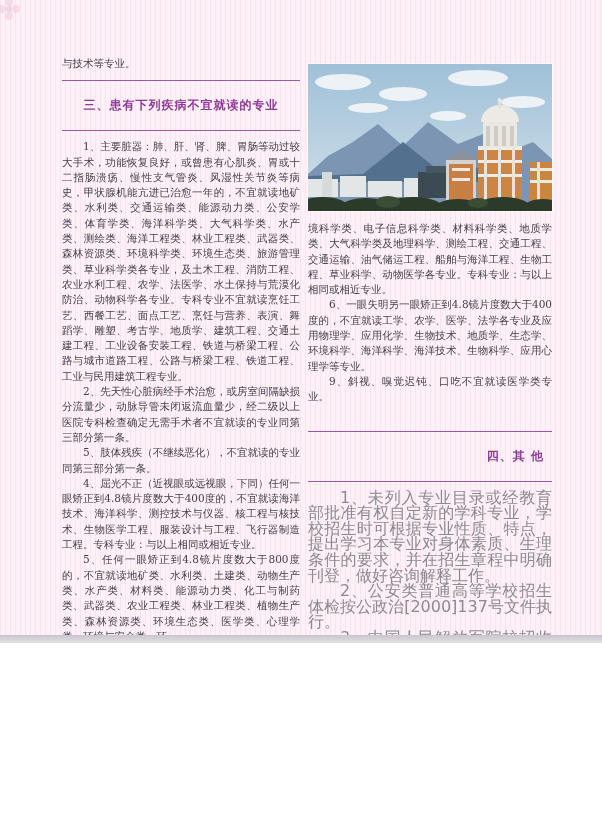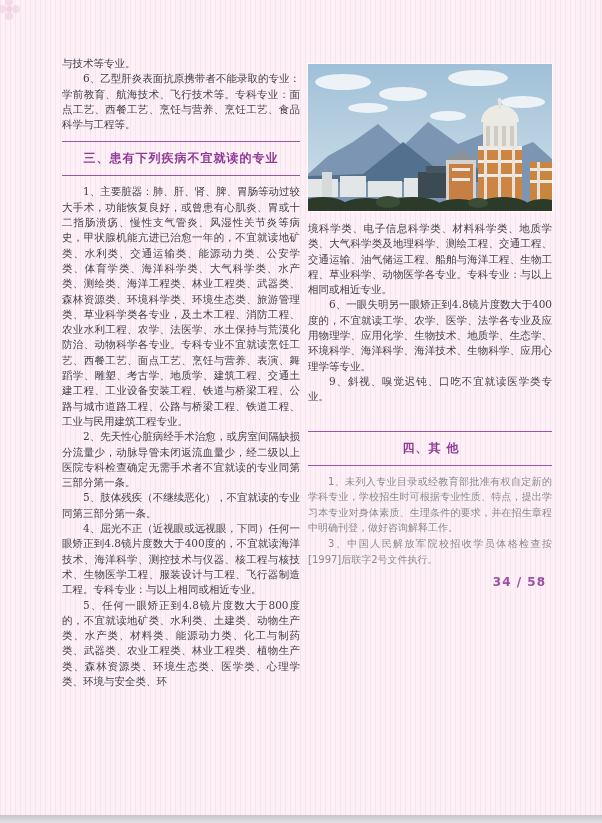--- a/index.html
+++ b/index.html
@@ -1,17 +1,17 @@
 <!DOCTYPE html>
 <html><head>
 <meta charset="utf-8">
 <style>
   html,body{margin:0;padding:0;}
   .page{
-    position:relative;width:602px;height:823px;overflow:hidden;
+    position:relative;width:602px;height:643px;overflow:hidden;
     background:#fdf0f6;
     font-family:"DejaVu Serif","Liberation Serif",serif;
   }
   .stripes{
     position:absolute;inset:0;pointer-events:none;
     background:repeating-linear-gradient(90deg,
       rgba(232,198,216,0.28) 0px, rgba(232,198,216,0.28) 1px,
       rgba(255,255,255,0.0) 1px, rgba(255,255,255,0.0) 5px);
   }
   .corner-flower{position:absolute;left:-4px;top:-4px;opacity:.35;}
@@ -22,32 +22,32 @@
   p.body{
     margin:0;font-size:10.5px;line-height:15.3px;color:#413f4a;
     text-align:justify;text-justify:inter-ideograph;
   }
   p.indent{text-indent:2em;}
   .sec-header{
     border-top:1px solid #9c56a0;border-bottom:1px solid #9c56a0;
     margin:9px 0 8px 0;padding:8px 0;
   }
   .sec-header h2{
-    margin:0;font-family:"DejaVu Sans","Liberation Sans",sans-serif;
+    margin:8px;font-family:"DejaVu Sans","Liberation Sans",sans-serif;
     font-size:12px;font-weight:bold;color:#8e3a96;letter-spacing:1px;
   }
   .sec-header.centered h2{text-align:center;}
-  .sec-header.left h2{text-align:center;padding-left:2px;}
+  .sec-header.left h2{text-align:right;padding-left:2px;}
   .photo{
     width:244px;height:147px;margin:8px 0 10px 0;display:block;
     box-shadow:0 0 0 1px rgba(255,255,255,0.55);
   }
   p.sans{
     margin:0;font-family:"DejaVu Sans","Liberation Sans",sans-serif;
-    font-size:10px;line-height:15.6px;color:#8b8a92;
+    font-size:16px;line-height:15.6px;color:#8b8a92;
     text-align:justify;text-justify:inter-ideograph;
   }
   .pagenum{
     margin-top:8px;text-align:right;padding-right:6px;
     font-family:"DejaVu Sans","Liberation Sans",sans-serif;
     font-size:12px;font-weight:bold;color:#9b50a6;letter-spacing:1px;
   }
   .bottom-edge{
     position:absolute;left:0;bottom:0;width:602px;height:8px;
     background:linear-gradient(#c9c5cc,#e3e0e6);
@@ -66,21 +66,20 @@
       <circle cx="6" cy="13" r="4"></circle>
         <circle cx="20" cy="13" r="4"></circle>
       <circle cx="13" cy="13" r="3" fill="#dfa0c4"></circle>
     </g>
   </svg>
 
   <div class="content">
 
     <div class="col col-left">
       <p class="body">与技术等专业。</p>
-      <p class="body indent">6、乙型肝炎表面抗原携带者不能录取的专业：学前教育、航海技术、飞行技术等。专科专业：面点工艺、西餐工艺、烹饪与营养、烹饪工艺、食品科学与工程等。</p>
 
       <div class="sec-header centered">
         <h2>三、患有下列疾病不宜就读的专业</h2>
       </div>
 
       <p class="body indent">1、主要脏器：肺、肝、肾、脾、胃肠等动过较大手术，功能恢复良好，或曾患有心肌炎、胃或十二指肠溃疡、慢性支气管炎、风湿性关节炎等病史，甲状腺机能亢进已治愈一年的，不宜就读地矿类、水利类、交通运输类、能源动力类、公安学类、体育学类、海洋科学类、大气科学类、水产类、测绘类、海洋工程类、林业工程类、武器类、森林资源类、环境科学类、环境生态类、旅游管理类、草业科学类各专业，及土木工程、消防工程、农业水利工程、农学、法医学、水土保持与荒漠化防治、动物科学各专业。专科专业不宜就读烹饪工艺、西餐工艺、面点工艺、烹饪与营养、表演、舞蹈学、雕塑、考古学、地质学、建筑工程、交通土建工程、工业设备安装工程、铁道与桥梁工程、公路与城市道路工程、公路与桥梁工程、铁道工程、工业与民用建筑工程专业。</p>
       <p class="body indent">2、先天性心脏病经手术治愈，或房室间隔缺损分流量少，动脉导管未闭返流血量少，经二级以上医院专科检查确定无需手术者不宜就读的专业同第三部分第一条。</p>
       <p class="body indent">5、肢体残疾（不继续恶化），不宜就读的专业同第三部分第一条。</p>
       <p class="body indent">4、屈光不正（近视眼或远视眼，下同）任何一眼矫正到4.8镜片度数大于400度的，不宜就读海洋技术、海洋科学、测控技术与仪器、核工程与核技术、生物医学工程、服装设计与工程、飞行器制造工程。专科专业：与以上相同或相近专业。</p>
       <p class="body indent">5、任何一眼矫正到4.8镜片度数大于800度的，不宜就读地矿类、水利类、土建类、动物生产类、水产类、材料类、能源动力类、化工与制药类、武器类、农业工程类、林业工程类、植物生产类、森林资源类、环境生态类、医学类、心理学类、环境与安全类、环</p>
@@ -169,20 +168,21 @@
 
       <p class="body">境科学类、电子信息科学类、材料科学类、地质学类、大气科学类及地理科学、测绘工程、交通工程、交通运输、油气储运工程、船舶与海洋工程、生物工程、草业科学、动物医学各专业。专科专业：与以上相同或相近专业。</p>
       <p class="body indent">6、一眼失明另一眼矫正到4.8镜片度数大于400度的，不宜就读工学、农学、医学、法学各专业及应用物理学、应用化学、生物技术、地质学、生态学、环境科学、海洋科学、海洋技术、生物科学、应用心理学等专业。</p>
       <p class="body indent">9、斜视、嗅觉迟钝、口吃不宜就读医学类专业。</p>
 
       <div class="sec-header left" style="margin-top:26px;">
         <h2>四、其 他</h2>
       </div>
 
       <p class="sans indent">1、未列入专业目录或经教育部批准有权自定新的学科专业，学校招生时可根据专业性质、特点，提出学习本专业对身体素质、生理条件的要求，并在招生章程中明确刊登，做好咨询解释工作。</p>
+      <p class="sans indent">2、公安类普通高等学校招生体检按公政治[2000]137号文件执行。</p>
       <p class="sans indent">3、中国人民解放军院校招收学员体格检查按[1997]后联字2号文件执行。</p>
 
       <div class="pagenum">34 / 58</div>
     </div>
   </div>
 
   <div class="bottom-edge"></div>
 </div>
 
 </body></html>

